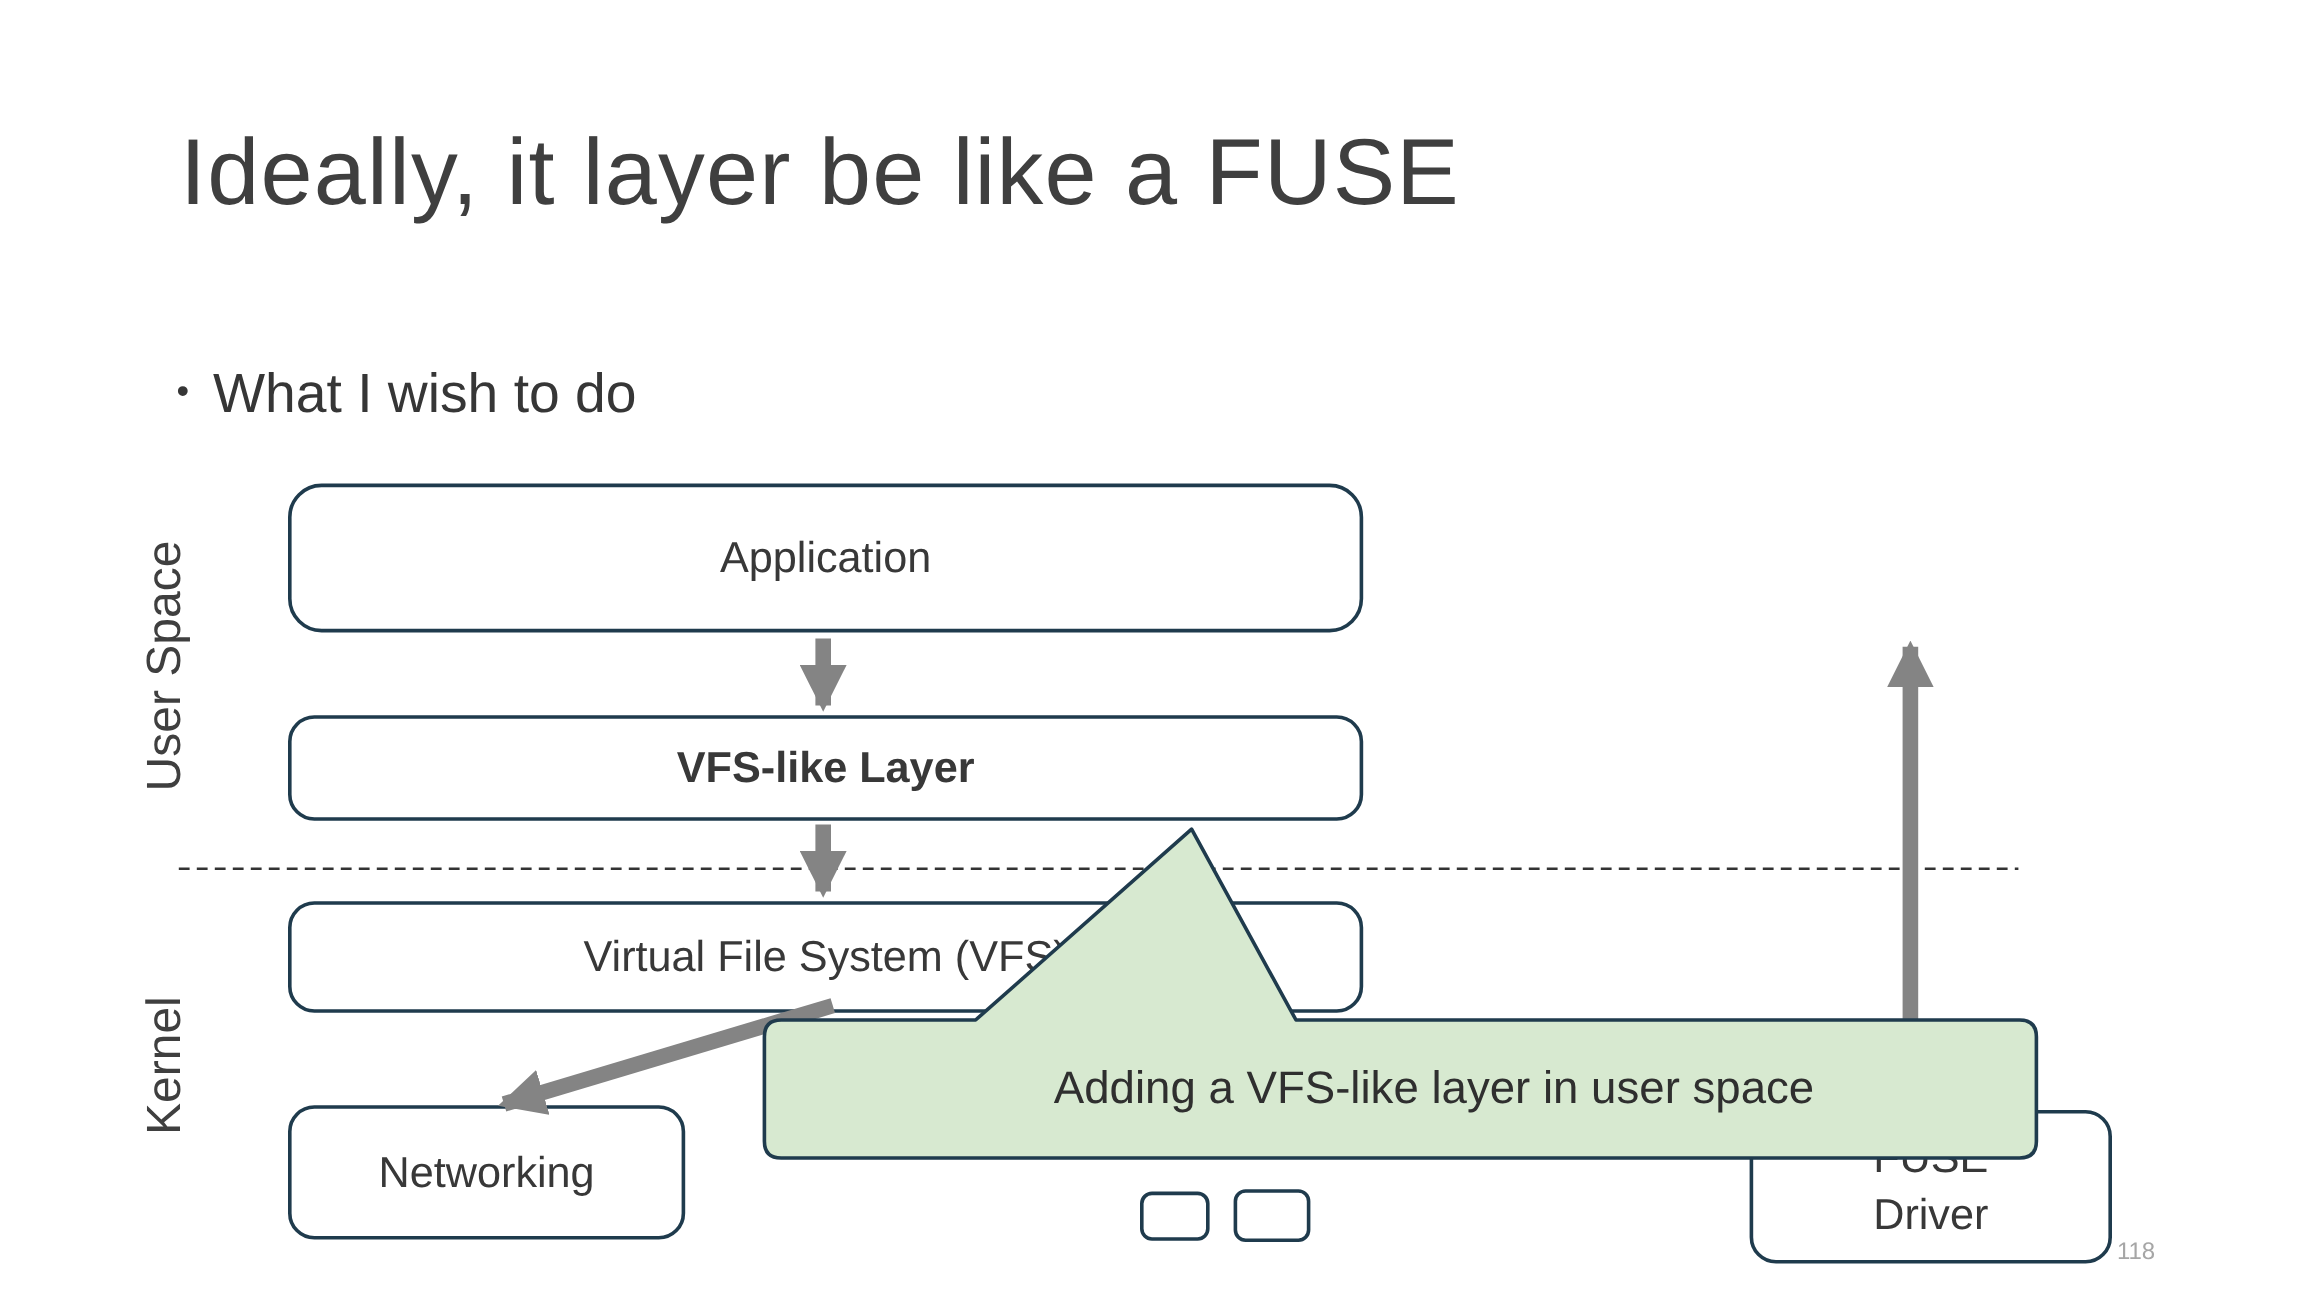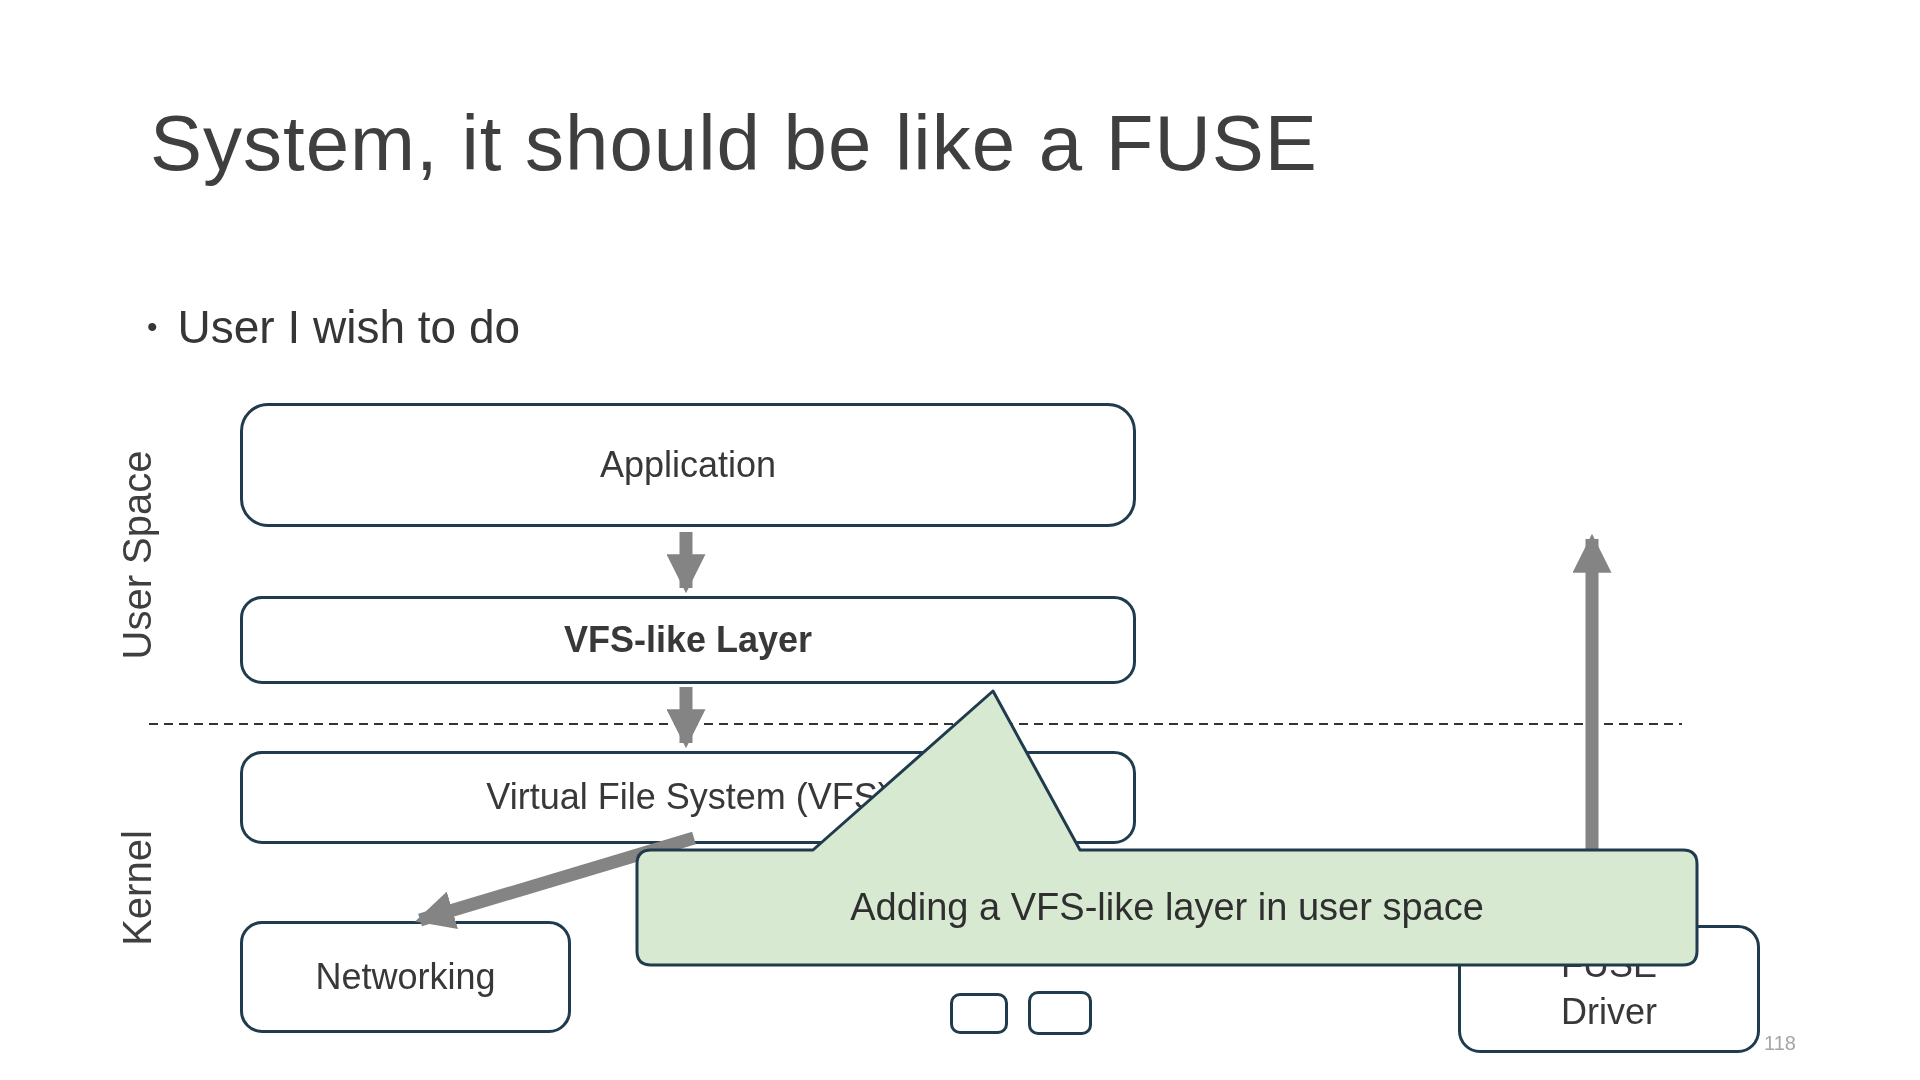--- a/index.html
+++ b/index.html
@@ -87,40 +87,41 @@
     position: absolute;
     left: 637px; top: 850px;
     width: 1060px; height: 115px;
     display: flex;
     align-items: center;
     justify-content: center;
     font-size: 38px;
     color: #2f2f2f;
     z-index: 4;
     white-space: nowrap;
+    padding-left: 28px;
   }
   .page-number {
     position: absolute;
     left: 1600px; top: 1032px;
     width: 196px;
     text-align: right;
     font-size: 20px;
     color: #a6a6a6;
   }
 </style>
 </head>
 <body>
 
 <div class="slide">
 
-  <div class="title">System, it should be like a FUSE</div>
+  <div class="title">Ideally, it layer be like a FUSE</div>
 
   <div class="bullet-row">
     <span class="bullet-marker">•</span>
-    <span>User I wish to do</span>
+    <span>What I wish to do</span>
   </div>
 
   <div class="vlabel vlabel-user-space">User Space</div>
   <div class="vlabel vlabel-kernel">Kernel</div>
 
   <div class="box box-application">Application</div>
   <div class="box box-vfs-like">VFS-like Layer</div>
   <div class="box box-vfs">Virtual File System (VFS)</div>
   <div class="box box-networking">Networking</div>
   <div class="box box-fuse-driver">FUSE

